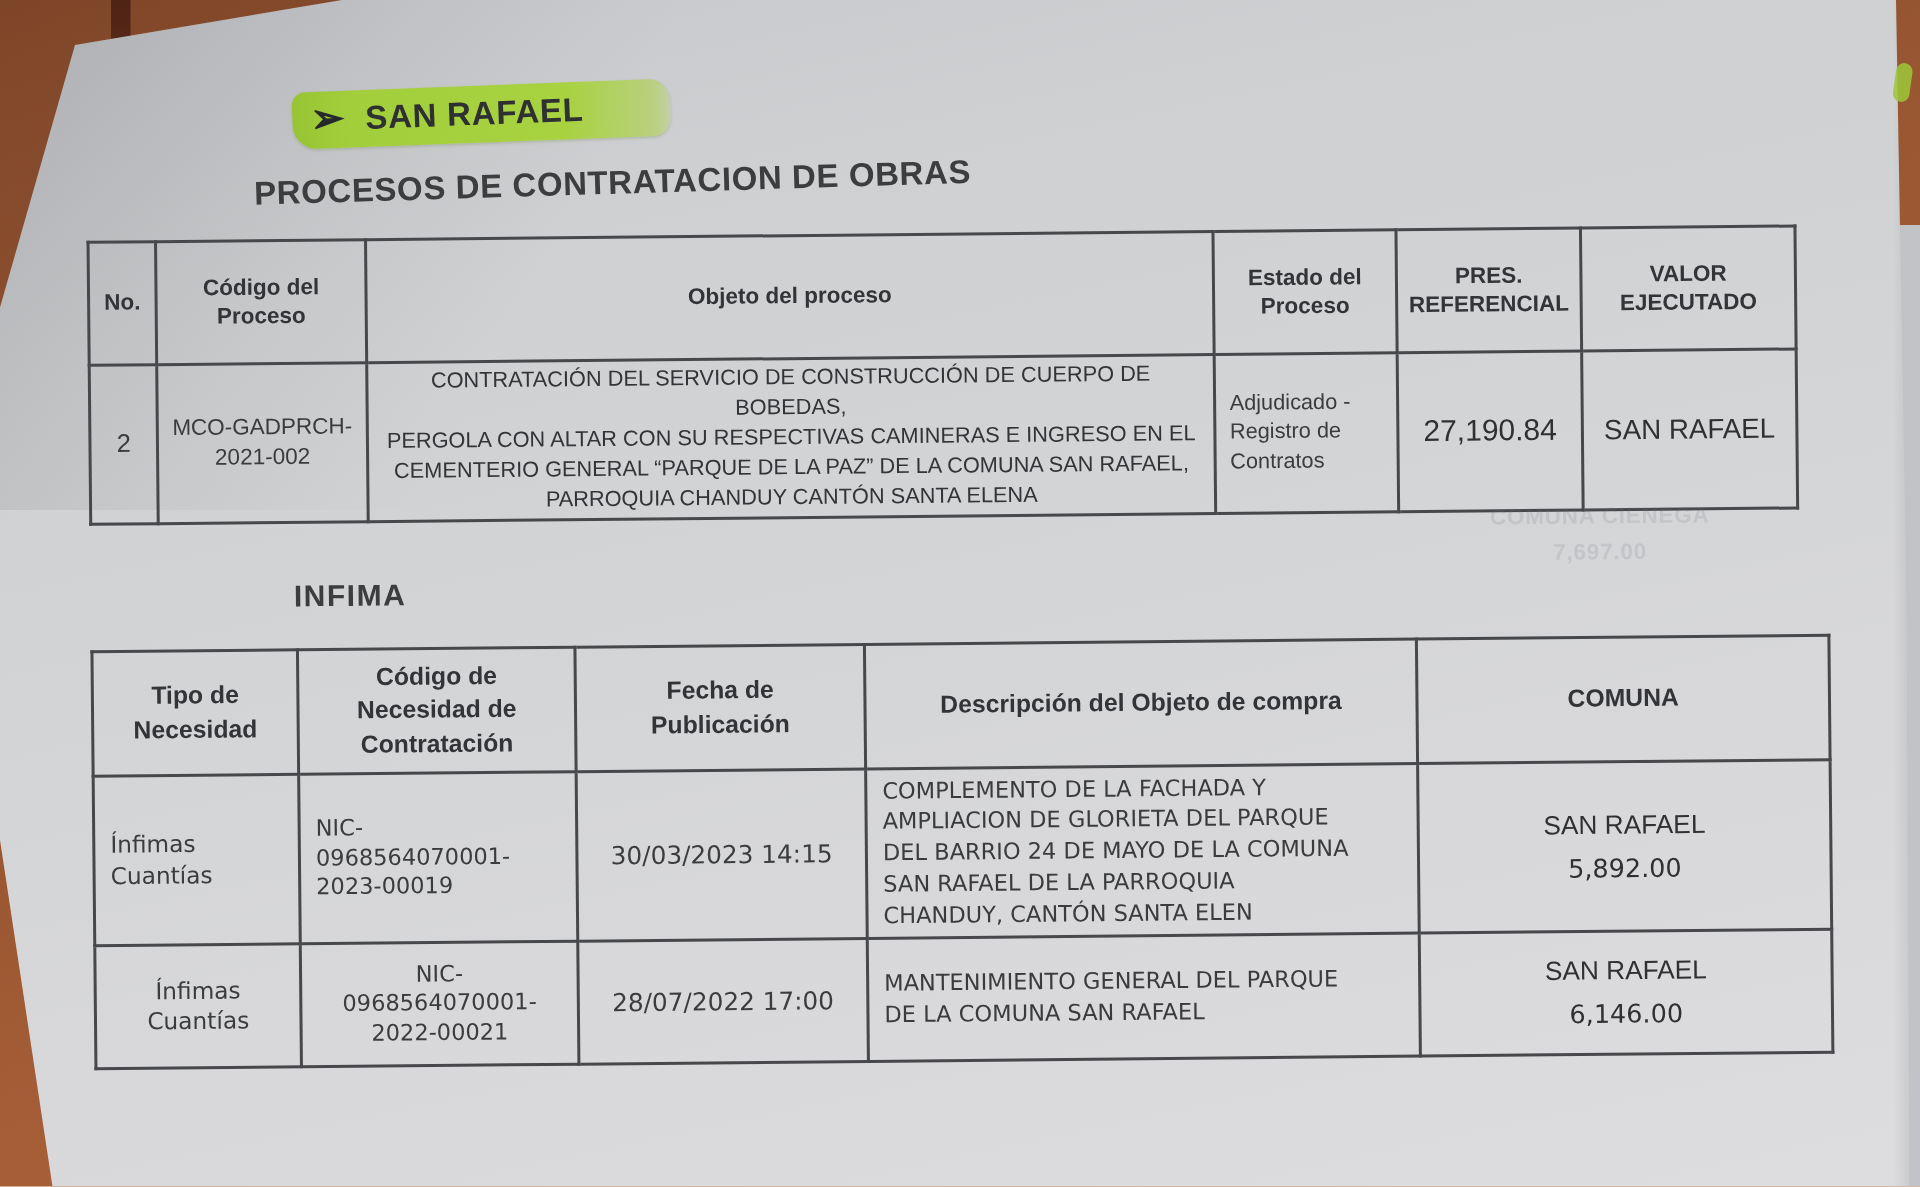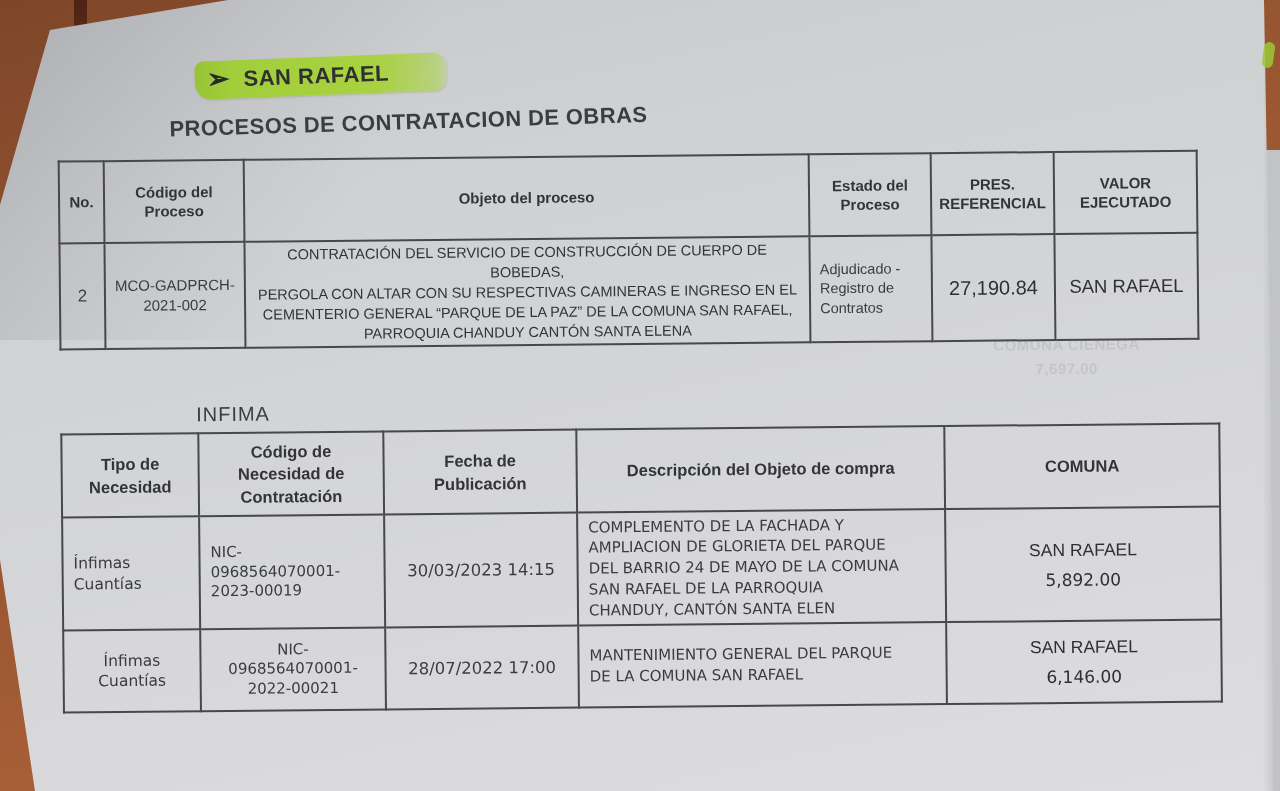--- a/index.html
+++ b/index.html
@@ -50,21 +50,21 @@
   }
   .hl-arrow{font-size:27px;line-height:1;color:#26292c;margin:0 14px 2px 12px;font-weight:bold;}
   .hl-text{font-size:22px;font-weight:bold;letter-spacing:.5px;color:#2e3032;}
   .doc-title{
     position:absolute;left:172px;top:107px;
     font-size:22px;font-weight:600;letter-spacing:.4px;color:#3c3d3f;
     transform:rotate(-1.2deg);
   }
   .section-title{
     position:absolute;left:196px;top:383px;
-    font-size:20px;font-weight:400;letter-spacing:1px;color:#3c3d3f;margin-top:16px;
+    font-size:20px;font-weight:700;letter-spacing:1px;color:#3c3d3f;
   }
 
   
   table{border-collapse:collapse;position:absolute;table-layout:fixed;}
   td,th{border:2px solid #47484b;vertical-align:middle;padding:2px 6px;overflow:hidden;}
   th{font-weight:bold;color:#333437;}
 
   #obras{left:60px;top:155px;width:1138px;}
   #obras th{font-size:15px;line-height:1.3;}
   #obras .h-row{height:82px;}

